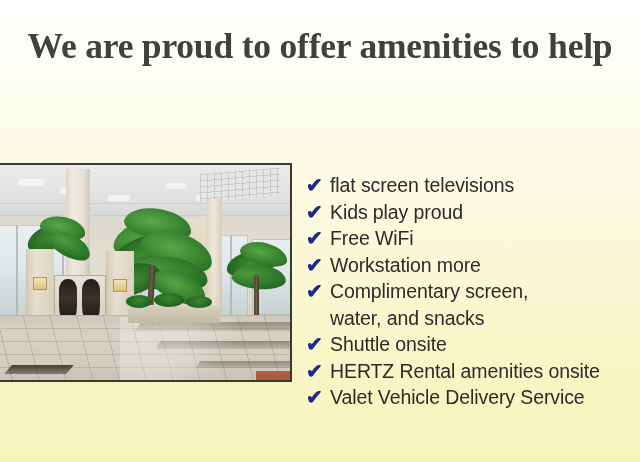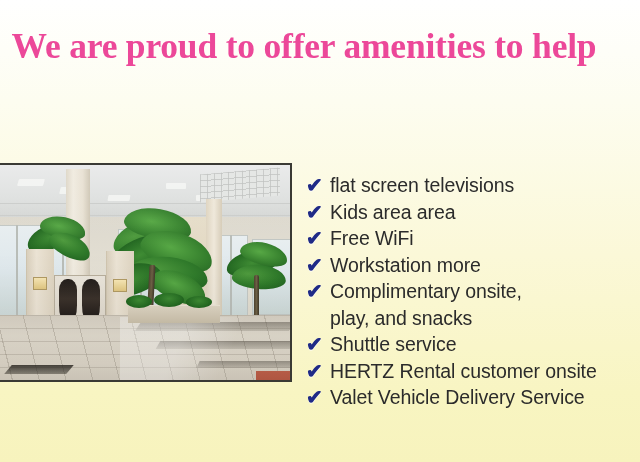--- a/index.html
+++ b/index.html
@@ -7,25 +7,25 @@
   html, body { width:640px; height:462px; overflow:hidden; }
   body {
     font-family: "Liberation Sans", sans-serif;
     background: linear-gradient(to bottom, #ffffff 0%, #fdfdf0 22%, #fbf8d8 55%, #f8f5c2 85%, #f7f3bd 100%);
     position: relative;
   }
 
   
   #headline {
     position:absolute;
-    left:0; top:28px; width:608px;
+    left:16px; top:28px; width:608px;
     text-align:center;
     font-family:"Liberation Serif", serif;
     font-weight:bold;
-    color:#ec4899;
+    color:#404040;
     font-size:35px;
     line-height:36.5px;
     letter-spacing:-0.2px;
   }
   #headline .hl {
     display:block;
     white-space:nowrap;
   }
   #headline .hl-1 { font-size:35.5px; }
   #headline .hl-2 { font-size:35.5px; }
@@ -286,57 +286,57 @@
   <li class="amen-item">
     <span class="amen-check">✔</span>
     <span class="amen-text">
       <span class="l2">flat screen televisions</span>
     </span>
   </li>
 
   <li class="amen-item">
     <span class="amen-check">✔</span>
     <span class="amen-text">
-      <span>Kids area area</span>
+      <span>Kids play proud</span>
     </span>
   </li>
 
   <li class="amen-item">
     <span class="amen-check">✔</span>
     <span class="amen-text">
       <span>Free WiFi</span>
     </span>
   </li>
 
   <li class="amen-item">
     <span class="amen-check">✔</span>
     <span class="amen-text">
       <span>Workstation more</span>
     </span>
   </li>
 
   <li class="amen-item">
     <span class="amen-check">✔</span>
     <span class="amen-text">
-      <span>Complimentary onsite,</span>
-      <span class="l2">play, and snacks</span>
-    </span>
-  </li>
-
-  <li class="amen-item">
-    <span class="amen-check">✔</span>
-    <span class="amen-text">
-      <span>Shuttle service</span>
-    </span>
-  </li>
-
-  <li class="amen-item">
-    <span class="amen-check">✔</span>
-    <span class="amen-text">
-      <span>HERTZ Rental customer onsite</span>
+      <span>Complimentary screen,</span>
+      <span class="l2">water, and snacks</span>
+    </span>
+  </li>
+
+  <li class="amen-item">
+    <span class="amen-check">✔</span>
+    <span class="amen-text">
+      <span>Shuttle onsite</span>
+    </span>
+  </li>
+
+  <li class="amen-item">
+    <span class="amen-check">✔</span>
+    <span class="amen-text">
+      <span>HERTZ Rental amenities onsite</span>
     </span>
   </li>
 
   <li class="amen-item">
     <span class="amen-check">✔</span>
     <span class="amen-text">
       <span>Valet Vehicle Delivery Service</span>
     </span>
   </li>
 

